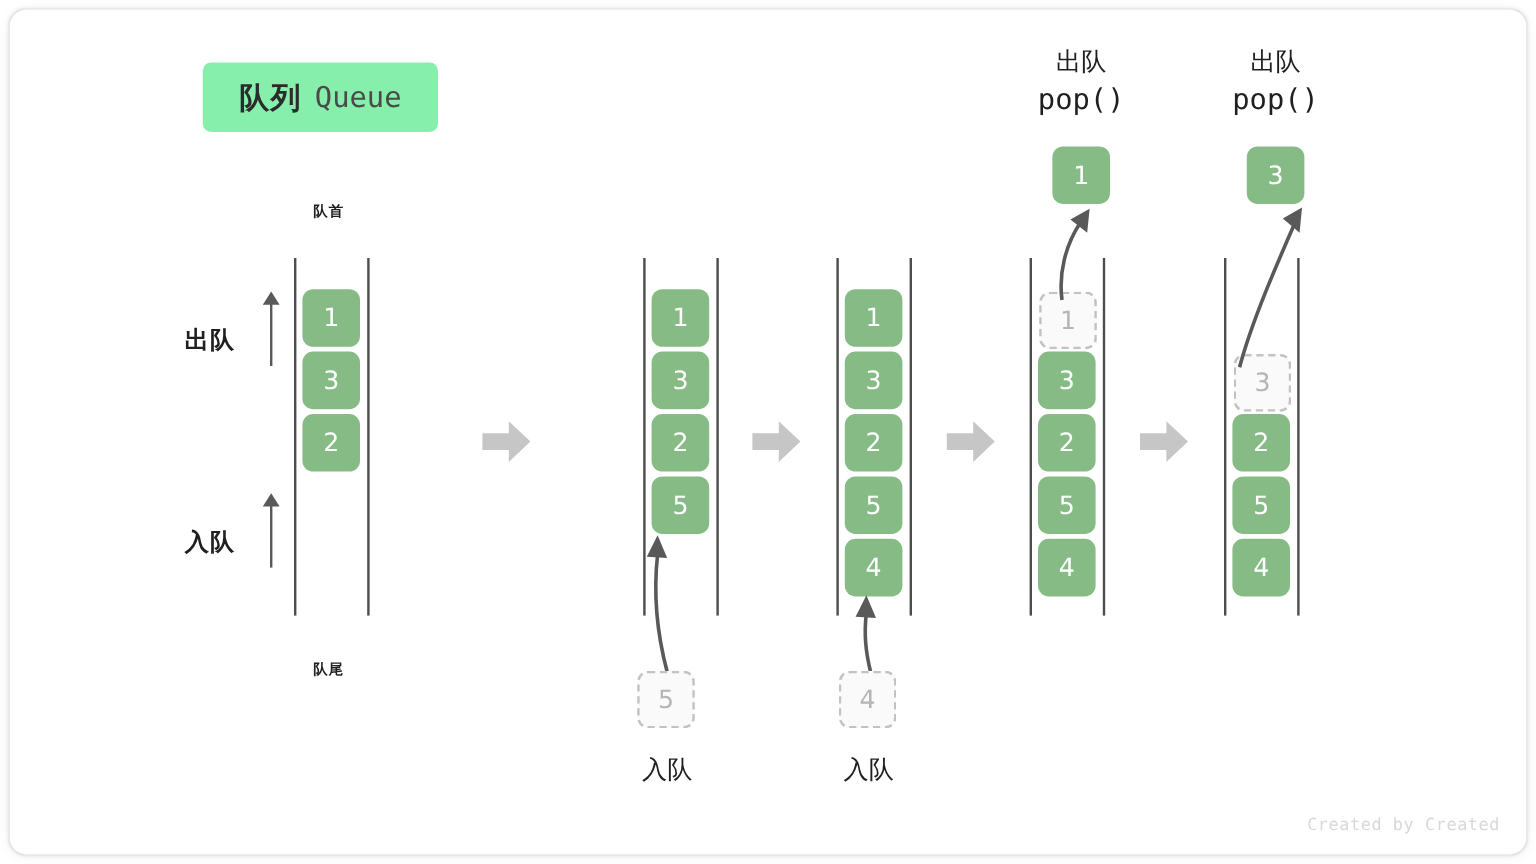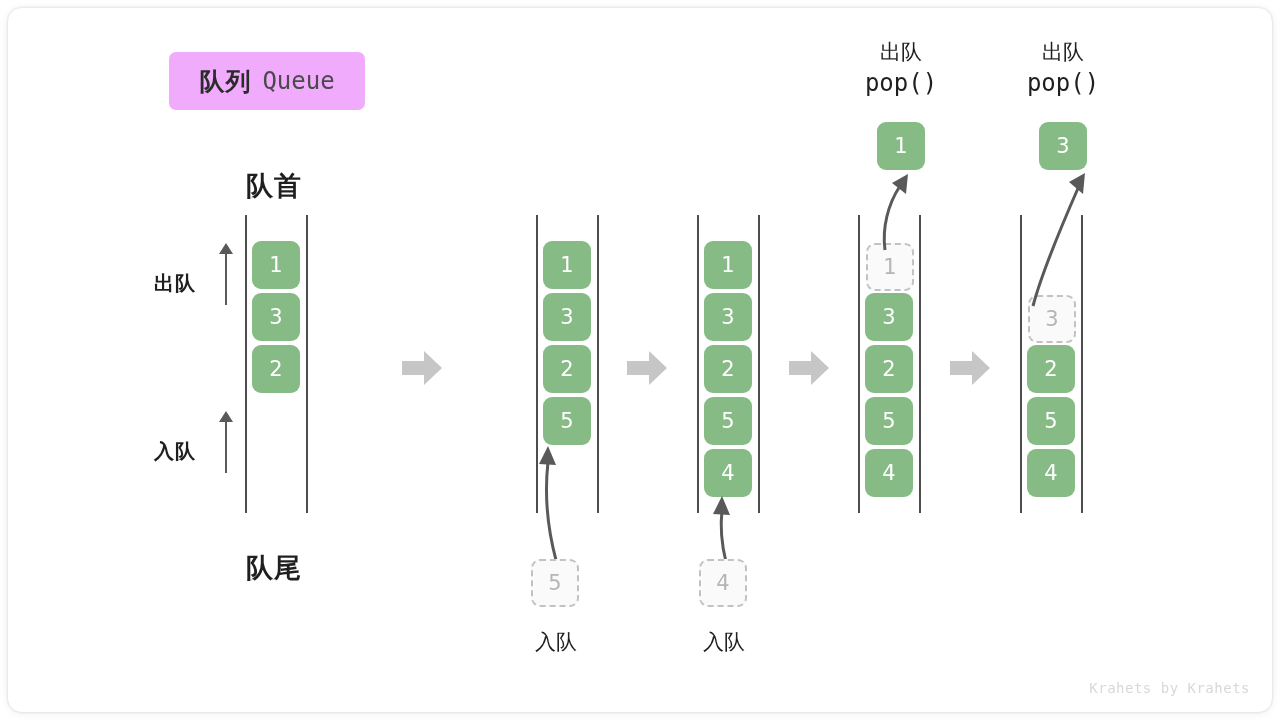--- a/index.html
+++ b/index.html
@@ -1,27 +1,27 @@
 <!DOCTYPE html>
 <html><head>
 <meta charset="utf-8">
 <style>
   html,body{margin:0;padding:0;background:#ffffff;}
   body{width:1280px;height:720px;font-family:"Liberation Sans","DejaVu Sans",sans-serif;}
   #canvas{position:absolute;left:8px;top:8px;width:1264px;height:704px;background:#ffffff;border-radius:14px;box-shadow:0 0 3px rgba(0,0,0,.16),0 1px 10px rgba(0,0,0,.07);overflow:hidden;}
   .abs{position:absolute;}
 
   
-  #title-badge{left:161px;top:44px;width:196px;height:58px;background:#f0abfc;border-radius:7px;display:flex;align-items:center;justify-content:center;}
+  #title-badge{left:161px;top:44px;width:196px;height:58px;background:#86efac;border-radius:7px;display:flex;align-items:center;justify-content:center;}
   #title-badge .cn{font-size:25px;font-weight:bold;color:#2b2b2b;letter-spacing:1px;}
   #title-badge .en{font-size:24px;color:#4a4a4a;font-family:"DejaVu Sans Mono","Liberation Mono",monospace;margin-left:11px;}
 
   
   .rail{width:2px;background:#4d4d4d;top:207px;height:298px;}
-  .cap-label{font-size:27px;font-weight:bold;color:#1f1f1f;letter-spacing:1px;text-align:center;width:120px;}
+  .cap-label{font-size:12px;font-weight:bold;color:#1f1f1f;letter-spacing:1px;text-align:center;width:120px;}
 
   
   .cell{width:48px;height:48px;border-radius:9px;display:flex;align-items:center;justify-content:center;color:#ffffff;font-size:21px;font-family:"DejaVu Sans","Liberation Sans",sans-serif;}
   .cell.filled{background:#86bb86;}
   .cell.ghost{background:#fafafa;border:2px dashed #c2c2c2;color:#b5b5b5;width:44px;height:44px;}
 
   
   .side-label{font-size:20px;font-weight:bold;color:#1f1f1f;letter-spacing:1px;}
   .vbar{width:2px;background:#595959;}
   .vhead{width:0;height:0;border-left:7px solid transparent;border-right:7px solid transparent;border-bottom:11px solid #595959;}
@@ -169,15 +169,15 @@
     <svg width="120" height="145" viewBox="0 0 120 145">
       <path d="M30 138 C40 100 62 50 76 18" stroke="#595959" stroke-width="3" fill="none"></path>
       <path d="M82 5 L80 26 L66 14 Z" fill="#595959"></path>
     </svg>
   </div>
   <div class="abs op" style="left:965px;top:30px;">
     <span class="cn">出队</span>
     <span class="code">pop()</span>
   </div>
 
-  <div class="abs" id="credit">Krahets by Krahets</div>
+  <div class="abs" id="credit">Created by Created</div>
 
 </div>
 
 </body></html>

